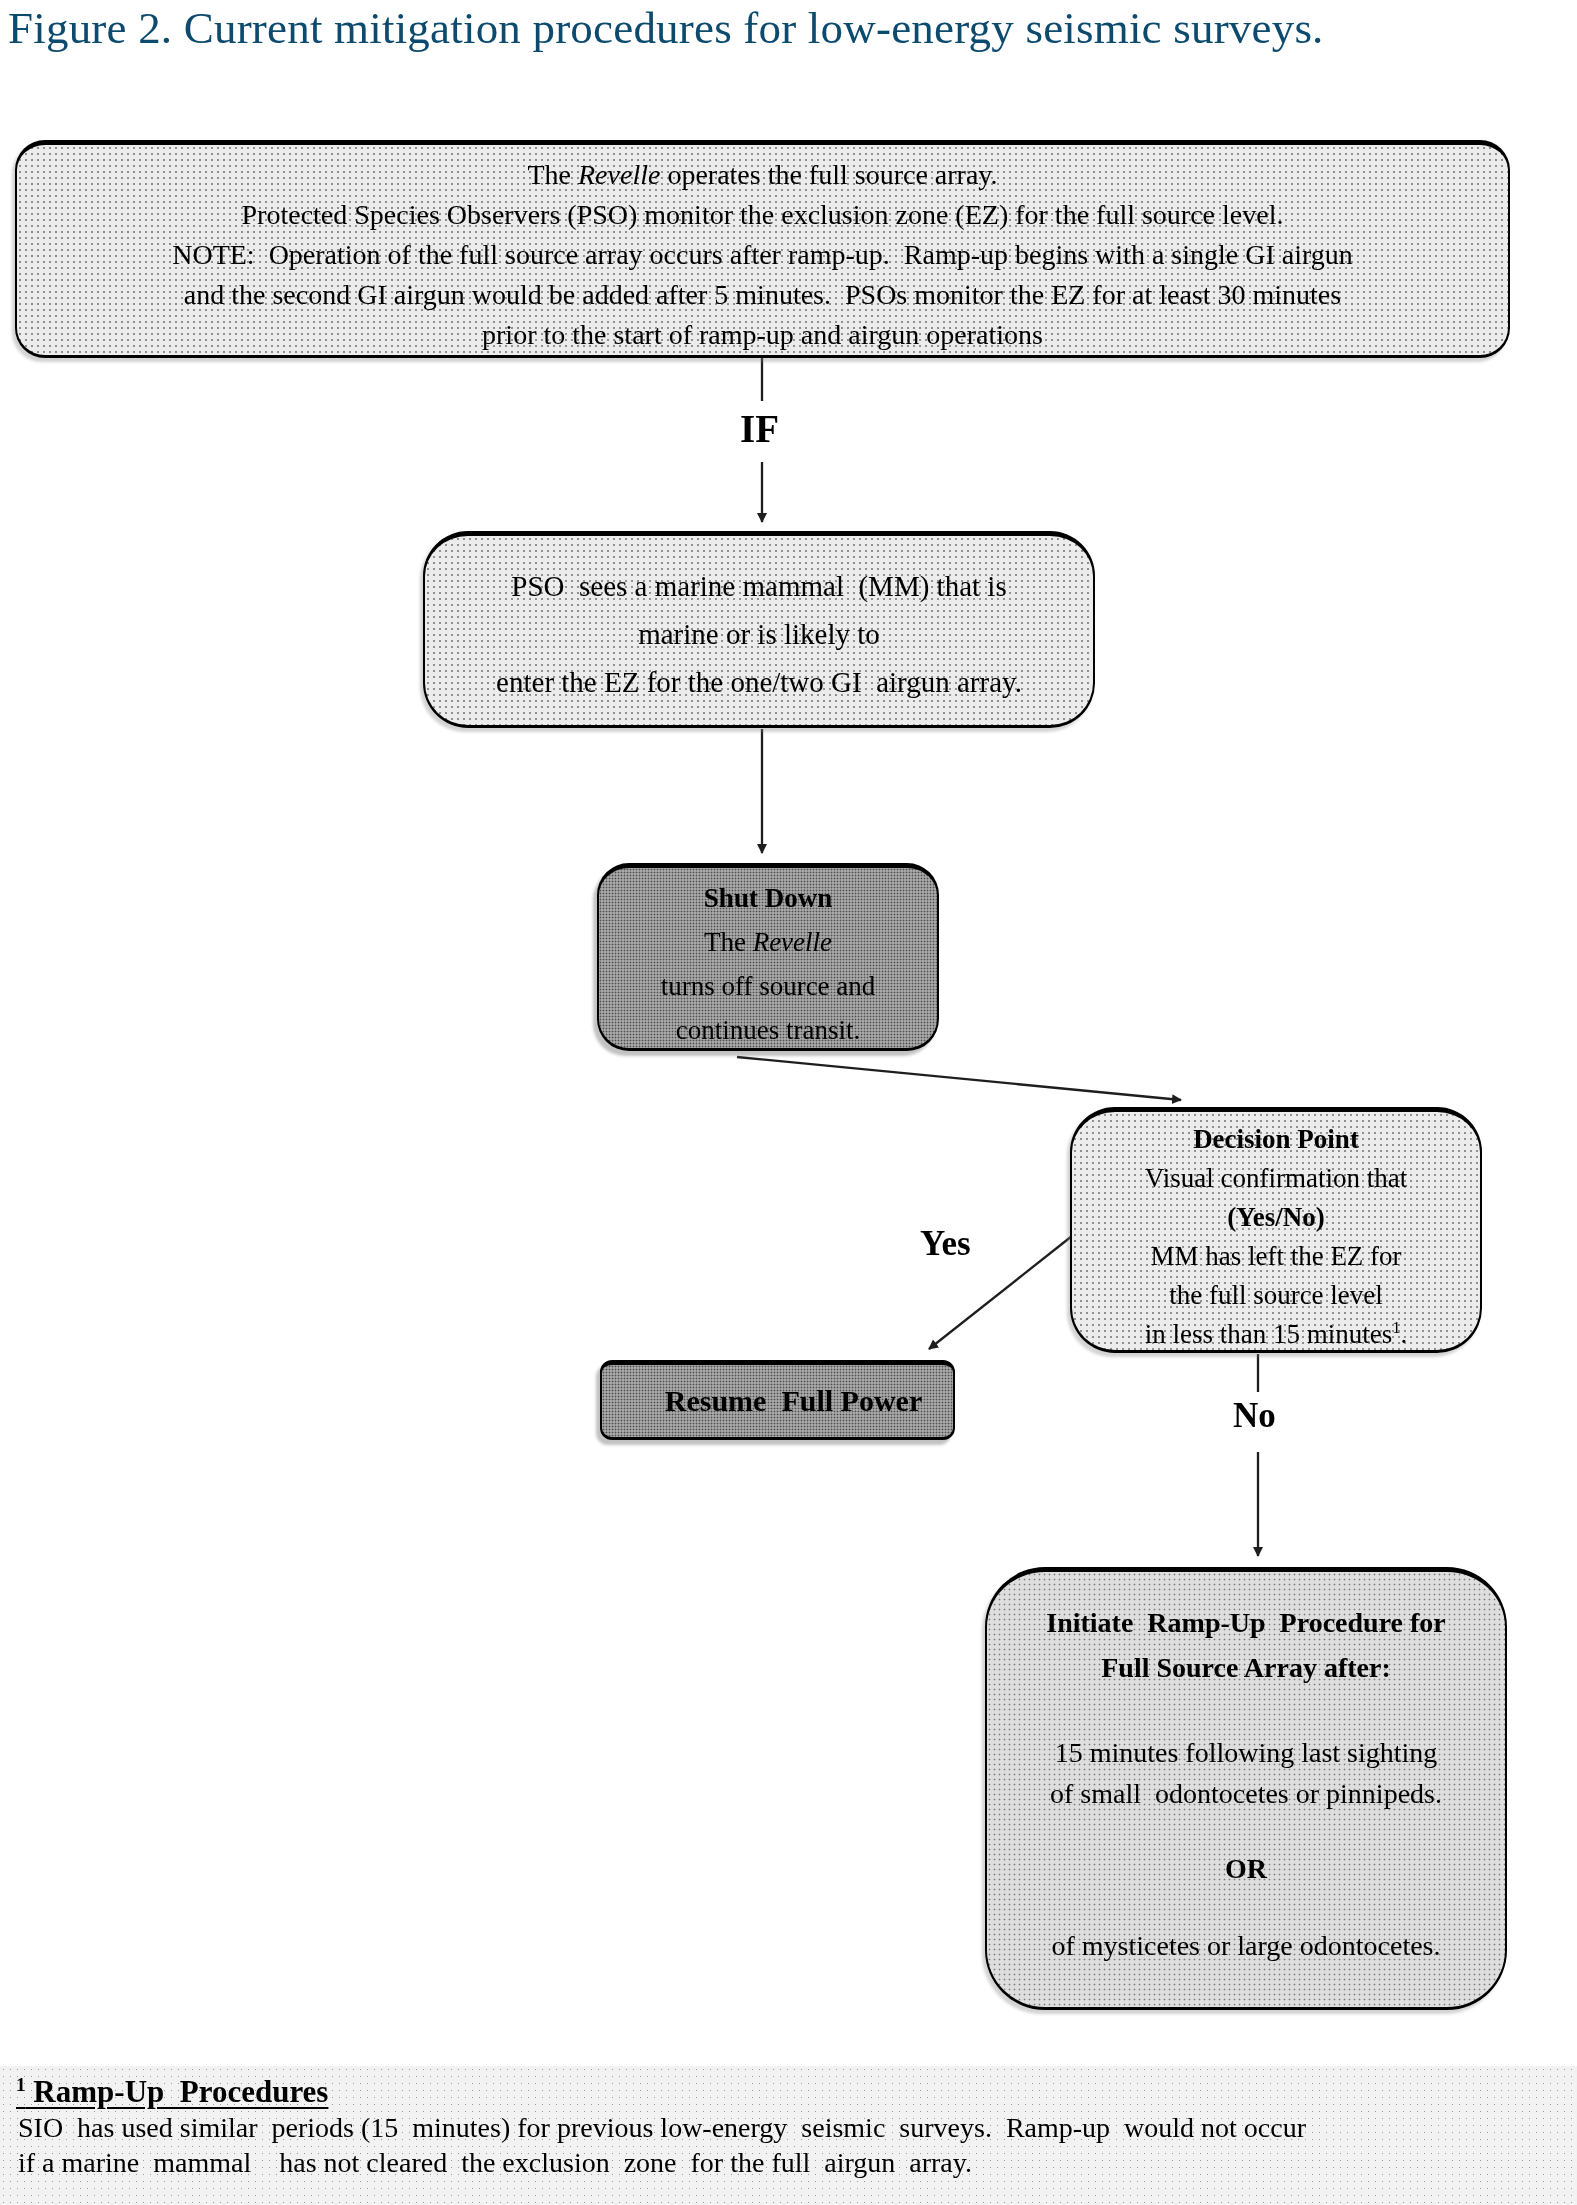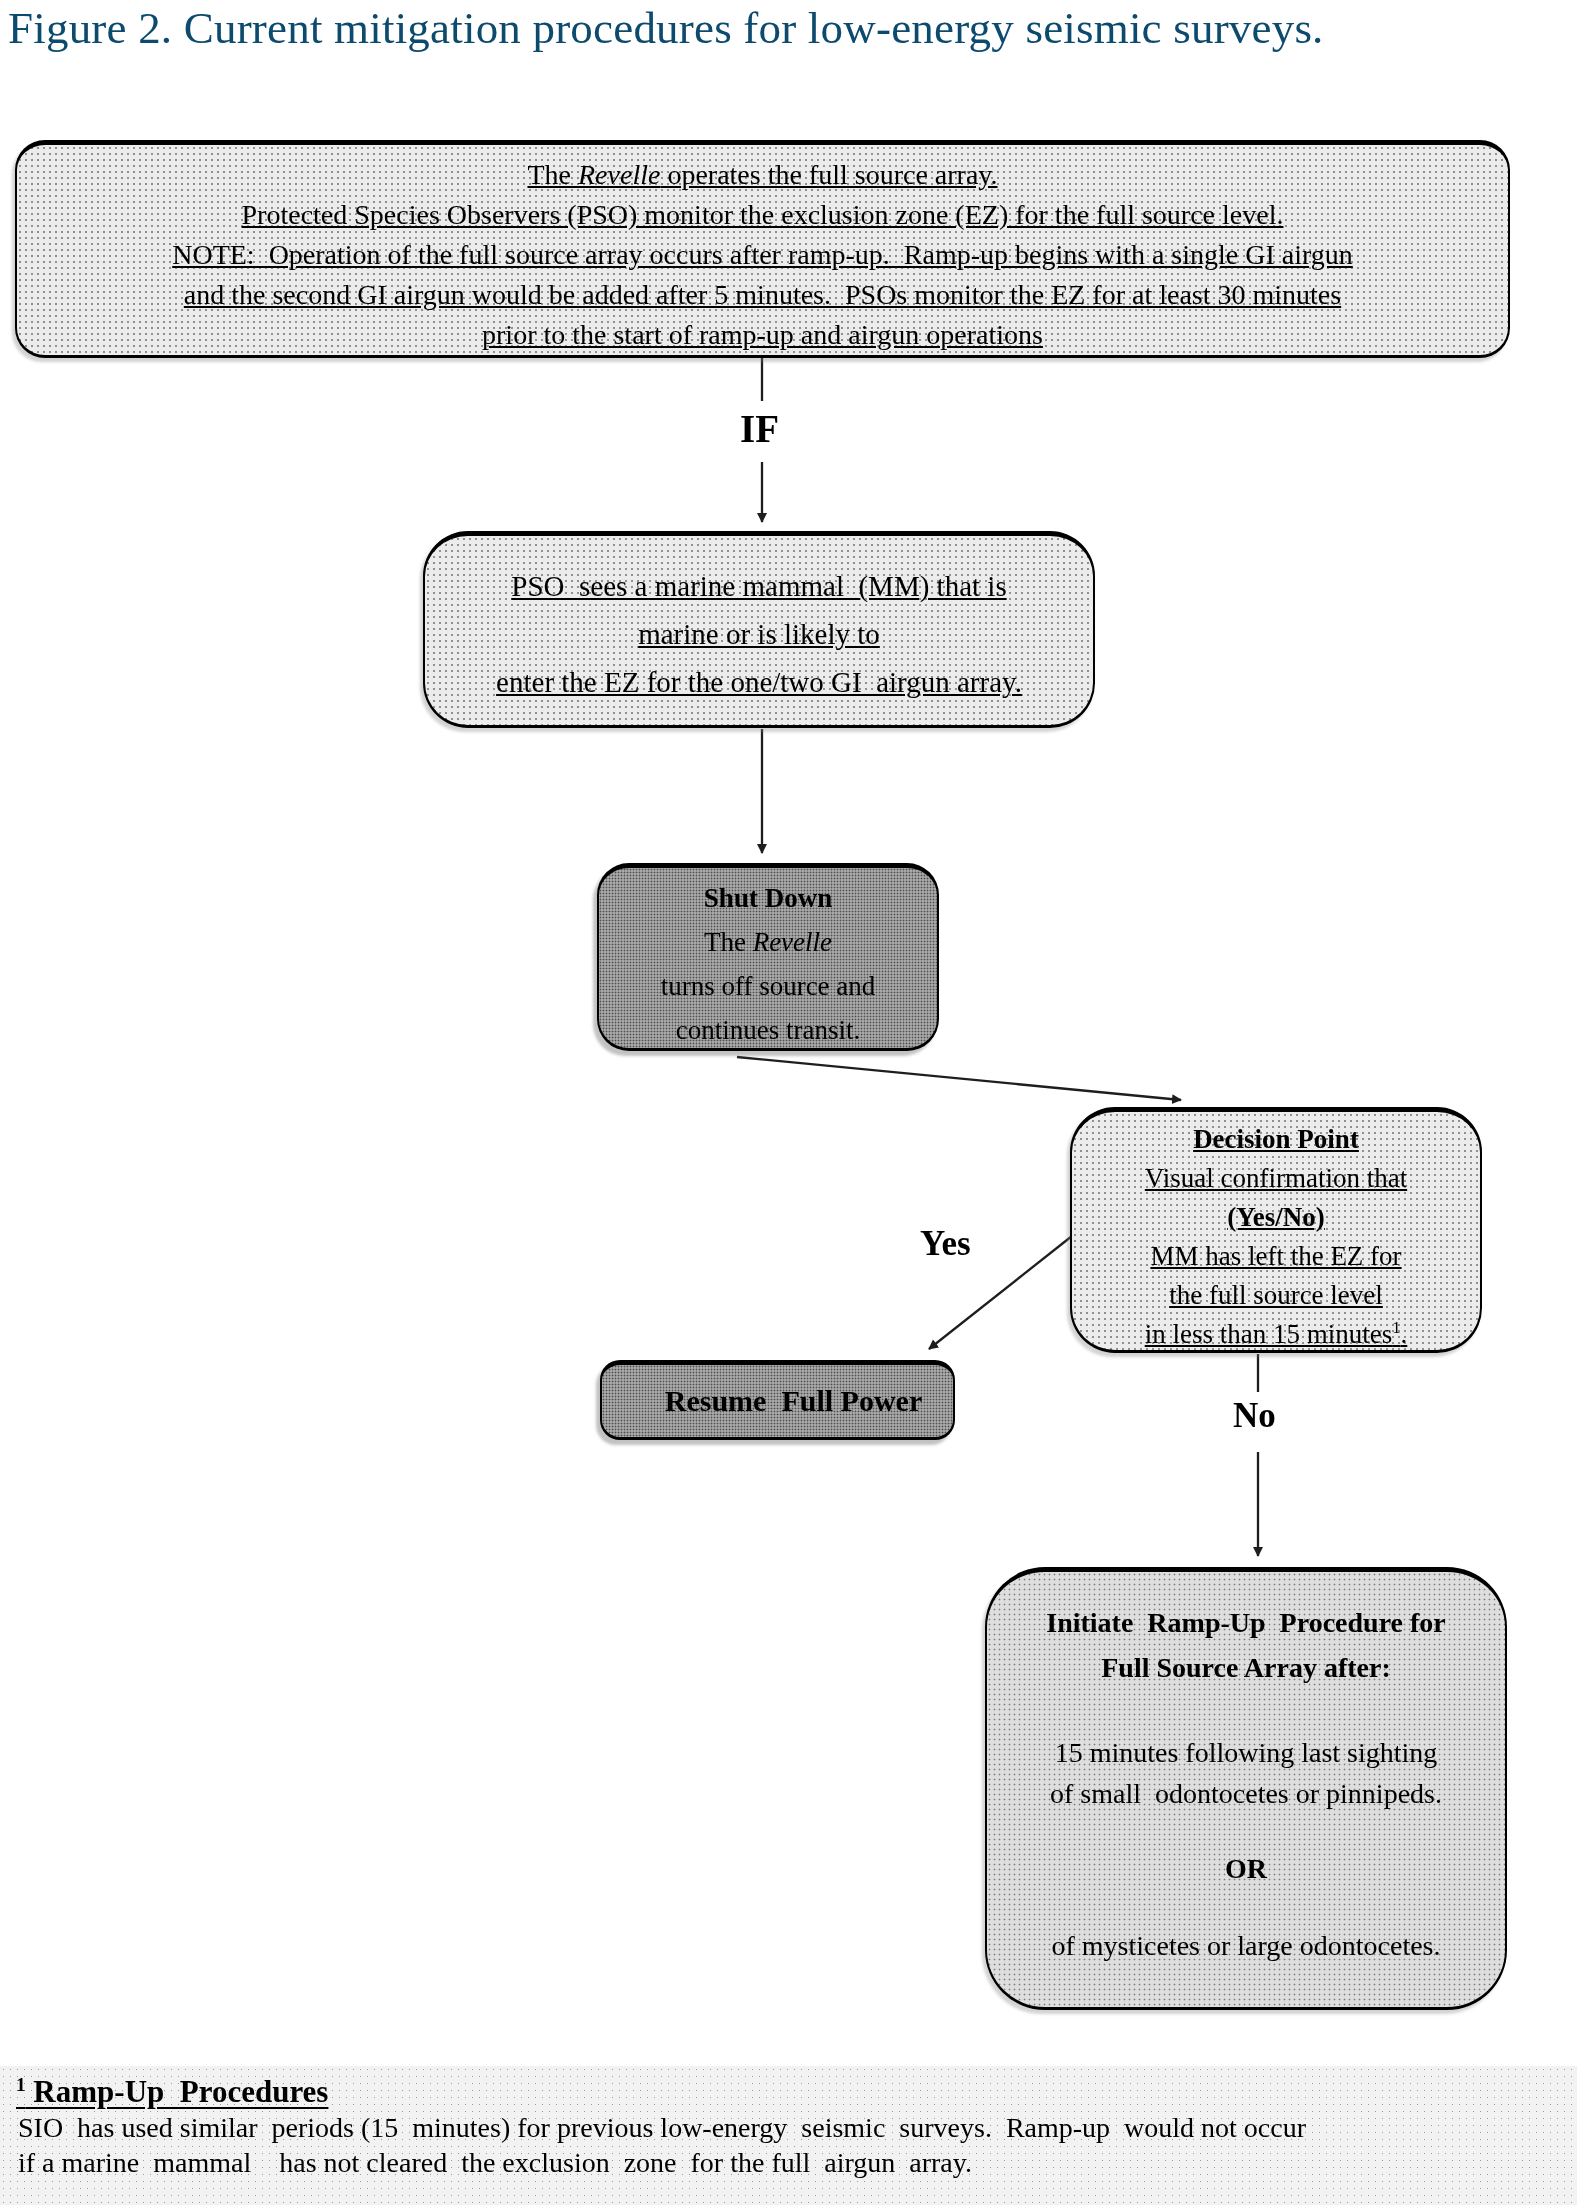--- a/index.html
+++ b/index.html
@@ -18,21 +18,20 @@
     position:absolute;box-sizing:border-box;
     border:2px solid var(--border,#000);
     border-top-width:5px;border-bottom-width:3px;
     text-align:center;
   }
   .box.light{
     background-color:var(--light-box,#ececec);
     background-image:radial-gradient(#8f8f8f 0.9px, transparent 1.05px);
     background-size:6px 6px;
     box-shadow:-3px 4px 3px rgba(130,130,130,.35);
-    text-decoration:underline;
   }
   .box.medium{
     background-color:var(--medium-box,#dedede);
     background-image:radial-gradient(#7c7c7c 0.9px, transparent 1.05px);
     background-size:5px 5px;
     box-shadow:-3px 4px 3px rgba(130,130,130,.35);
   }
   .box.dark{
     background-color:var(--dark-box,#a8a8a8);
     background-image:radial-gradient(#4f4f4f 0.9px, transparent 1.05px);
@@ -48,21 +47,21 @@
 
   .pso-box{left:423px;top:531px;width:672px;height:197px;border-radius:45px;padding-top:26px;}
   .pso-box .bline{font-size:29px;line-height:48px;text-align:center;}
 
   .shutdown-box{left:597px;top:863px;width:342px;height:188px;border-radius:32px;padding-top:8px;}
   .shutdown-box .bline{font-size:27px;line-height:44px;}
 
   .decision-box{left:1070px;top:1107px;width:412px;height:246px;border-radius:45px;padding-top:8px;}
   .decision-box .bline{font-size:27px;line-height:39px;}
 
-  .resume-box{left:600px;top:1360px;width:355px;height:80px;border-radius:20px;padding-left:32px;}
+  .resume-box{left:600px;top:1360px;width:355px;height:80px;border-radius:12px;padding-left:32px;}
   .resume-box .bline{font-size:30px;line-height:72px;}
 
   .initiate-box{left:985px;top:1567px;width:522px;height:443px;border-radius:60px;}
   .initiate-box .bline{line-height:41px;}
   .init-title{margin-top:28px;}
   .init-title .bline{line-height:45px;}
   .init-p1{margin-top:42px;}
   .init-or{margin-top:34px;}
   .init-p2{margin-top:36px;}
 

